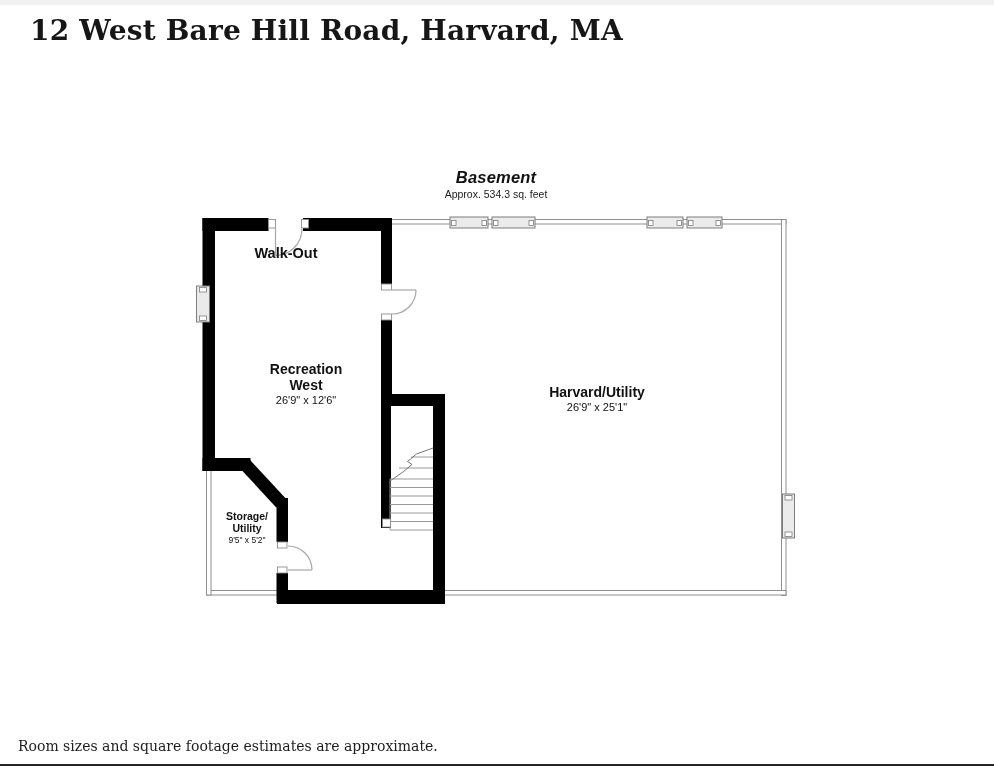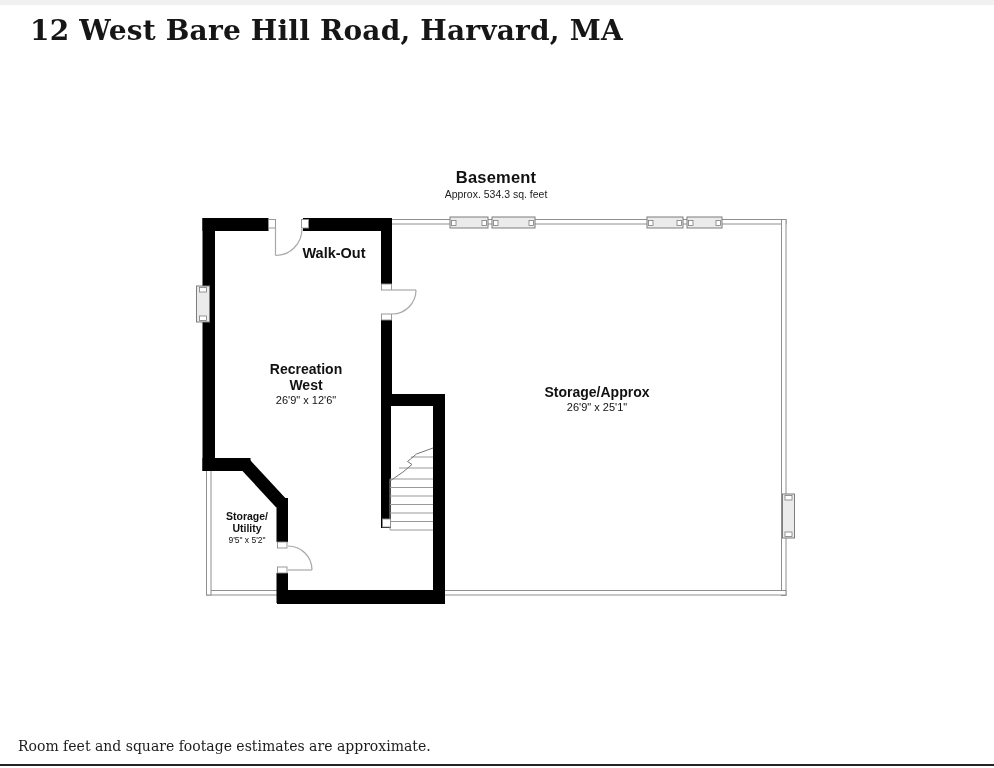--- a/index.html
+++ b/index.html
@@ -25,23 +25,23 @@
     font-size: 28px; font-weight: 700; color: #161616;
     white-space: nowrap; letter-spacing: 0.2px;
   }
   .footer-note {
     position: absolute; left: 18px; top: 738px;
     font-family: "DejaVu Serif", "Liberation Serif", serif;
     font-size: 14px; color: #1d1d1d; white-space: nowrap;
   }
   .plan-svg { position: absolute; left: 0; top: 0; }
   .lbl { position: absolute; text-align: center; transform: translateX(-50%); white-space: nowrap; }
-  .lbl-basement { left: 496px; top: 168px; font-size: 16.5px; font-weight: bold; letter-spacing: 0.2px; }
+  .lbl-basement { left: 496px; top: 168px; font-size: 16.5px; font-weight: bold; letter-spacing: 0.2px; font-style: italic; }
   .lbl-area    { left: 496px; top: 188px; font-size: 10.5px; color: #222; }
-  .lbl-walkout { left: 286px; top: 245px; font-size: 14.5px; font-weight: bold; margin-left: 48px; }
+  .lbl-walkout { left: 286px; top: 245px; font-size: 14.5px; font-weight: bold; }
   .lbl-room-name { font-size: 14px; font-weight: bold; line-height: 16px; }
   .lbl-room-dims { font-size: 11px; margin-top: 1px; }
   .lbl-rec     { left: 306px; top: 361px; }
   .lbl-stor    { left: 597px; top: 384px; }
   .lbl-stor-sm { left: 247px; top: 511px; }
   .lbl-stor-sm .lbl-room-name { font-size: 10.5px; line-height: 11.5px; text-align: center; }
   .lbl-stor-sm .lbl-room-dims { font-size: 8.5px; margin-top: 1px; }
 
   
   .twall   { fill: #ffffff; stroke: #8f8f8f; stroke-width: 1; }
@@ -163,25 +163,25 @@
 
 <div class="lbl lbl-walkout">Walk-Out</div>
 
 <div class="lbl lbl-rec">
   <div class="lbl-room-name">Recreation</div>
   <div class="lbl-room-name">West</div>
   <div class="lbl-room-dims">26'9" x 12'6"</div>
 </div>
 
 <div class="lbl lbl-stor">
-  <div class="lbl-room-name">Storage/Approx</div>
+  <div class="lbl-room-name">Harvard/Utility</div>
   <div class="lbl-room-dims">26'9" x 25'1"</div>
 </div>
 
 <div class="lbl lbl-stor-sm">
   <div class="lbl-room-name">Storage/</div>
   <div class="lbl-room-name">Utility</div>
   <div class="lbl-room-dims">9'5" x 5'2"</div>
 </div>
 
-<div class="footer-note">Room feet and square footage estimates are approximate.</div>
+<div class="footer-note">Room sizes and square footage estimates are approximate.</div>
 
 <div class="bottom-bar"></div>
 
 </body></html>

